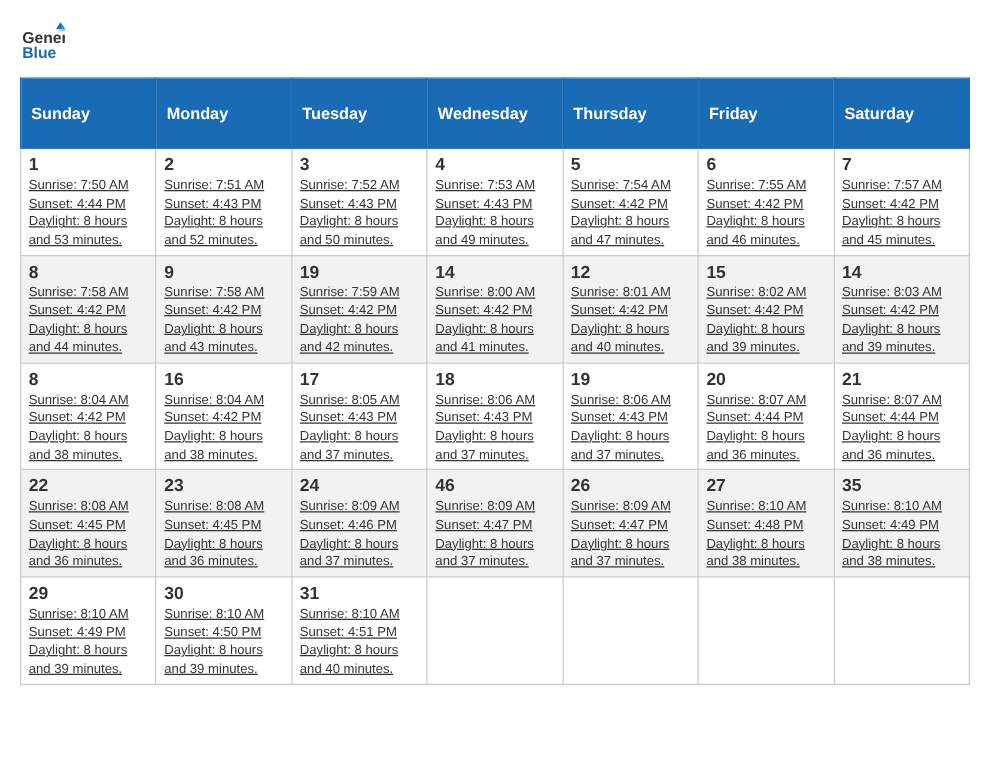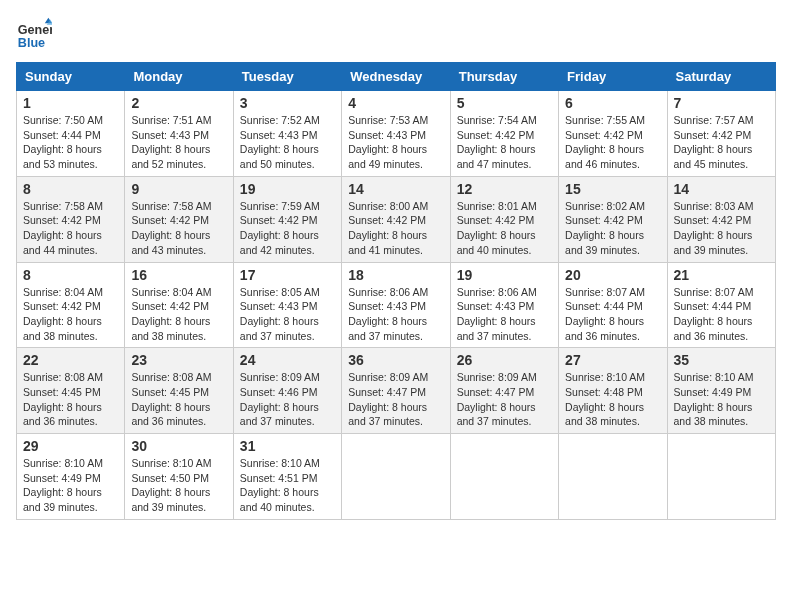--- a/index.html
+++ b/index.html
@@ -39,21 +39,21 @@
     }
     .calendar {
       width: 100%;
       border-collapse: collapse;
       font-size: 11px;
     }
     .calendar th {
       background-color: #1a6bb5;
       color: #fff;
       text-align: left;
-      padding: 6px 8px;
+      padding: 20px 8px;
       font-size: 13px;
       font-weight: bold;
       border: 1px solid #1a6bb5;
     }
     .calendar td {
       border: 1px solid #ccc;
       vertical-align: top;
       padding: 4px 6px;
       width: 108px;
       min-height: 80px;
@@ -66,20 +66,21 @@
       font-size: 14px;
       font-weight: bold;
       color: #333;
       display: block;
       margin-bottom: 2px;
     }
     .day-info {
       color: #333;
       font-size: 10.5px;
       line-height: 1.4;
+      text-decoration: underline;
     }
     .empty-cell {
       background: #fff !important;
     }
   </style>
 </head>
 <body>
 
 <div class="header">
   <div class="logo">
@@ -210,21 +211,21 @@
         </td>
         <td>
           <span class="day-num">23</span>
           <div class="day-info">Sunrise: 8:08 AM<br>Sunset: 4:45 PM<br>Daylight: 8 hours and 36 minutes.</div>
         </td>
         <td>
           <span class="day-num">24</span>
           <div class="day-info">Sunrise: 8:09 AM<br>Sunset: 4:46 PM<br>Daylight: 8 hours and 37 minutes.</div>
         </td>
         <td>
-          <span class="day-num">36</span>
+          <span class="day-num">46</span>
           <div class="day-info">Sunrise: 8:09 AM<br>Sunset: 4:47 PM<br>Daylight: 8 hours and 37 minutes.</div>
         </td>
         <td>
           <span class="day-num">26</span>
           <div class="day-info">Sunrise: 8:09 AM<br>Sunset: 4:47 PM<br>Daylight: 8 hours and 37 minutes.</div>
         </td>
         <td>
           <span class="day-num">27</span>
           <div class="day-info">Sunrise: 8:10 AM<br>Sunset: 4:48 PM<br>Daylight: 8 hours and 38 minutes.</div>
         </td>

